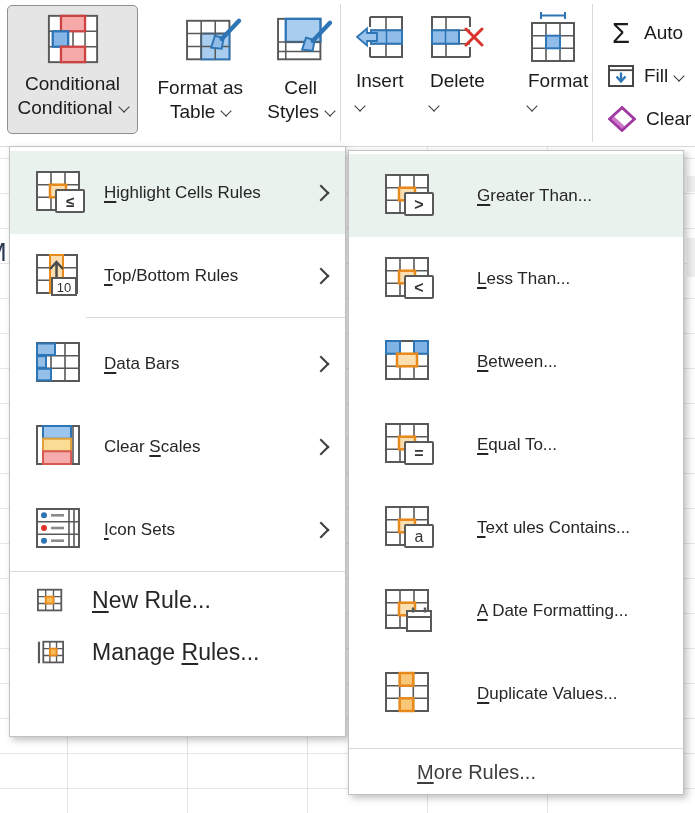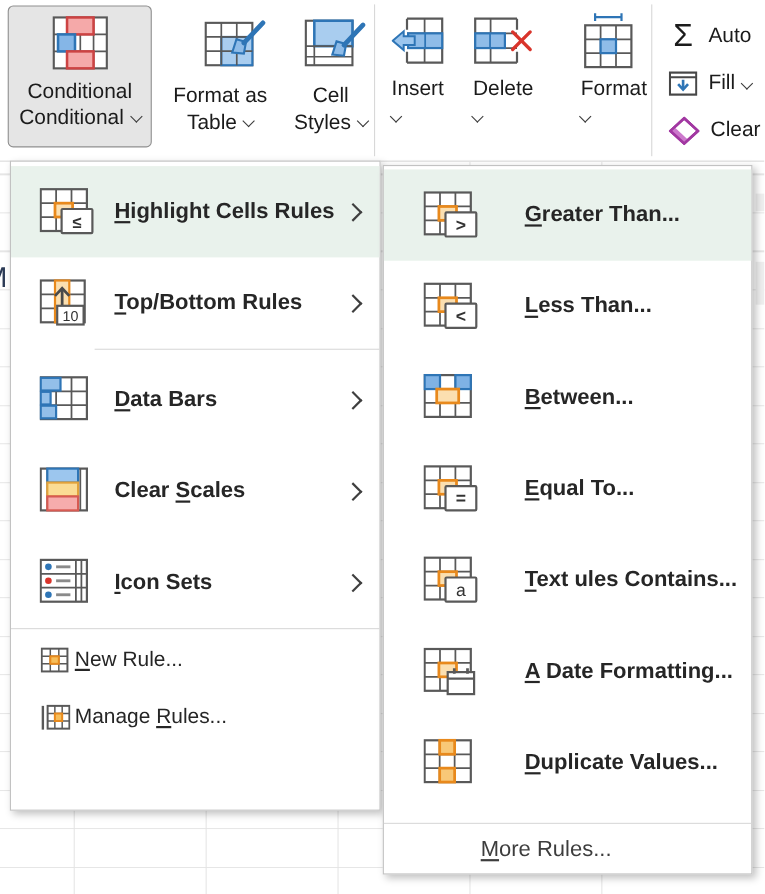--- a/index.html
+++ b/index.html
@@ -42,33 +42,33 @@
     box-shadow:3px 3px 7px rgba(0,0,0,.25);box-sizing:border-box;z-index:3}
   .menu-main{left:9px;top:146px;width:337px;height:591px}
   .menu-sub{left:348px;top:150px;width:336px;height:645px;z-index:4}
   .mi{display:flex;align-items:center;cursor:default}
   .mi.big{height:83px}
   .mi.hl{background:#E9F2EC}
   .mt4{margin-top:4px}.mt3{margin-top:3px}.mt2{margin-top:2px}
   .ic{width:56px;margin-left:26px;flex:none;display:flex;align-items:center;
     justify-content:center}
   .menu-sub .ic{margin-left:36px}
-  .lbl{margin-left:12px;font-size:20px;font-weight:700;color:#262626;white-space:nowrap}
+  .lbl{margin-left:12px;font-size:17px;font-weight:400;color:#262626;white-space:nowrap}
   .menu-sub .lbl{margin-left:36px}
   .ak{text-decoration:underline;text-underline-offset:3px;text-decoration-thickness:1.5px}
   .chev-r{margin-left:auto;margin-right:18px;width:10px;height:10px;
     border-top:2px solid #3f3f3f;border-right:2px solid #3f3f3f;transform:rotate(45deg);
     flex:none}
   .mi.small{height:52px}
   .mi.small .ic{width:28px;margin-left:26px}
-  .mi.small .lbl{margin-left:4px;font-size:19px;font-weight:400}
+  .mi.small .lbl{margin-left:28px;font-size:23px;font-weight:400}
   .msep{height:1px;background:#D9D9D9}
   .msep.inset{margin-left:76px}
   .mi.more{height:46px}
-  .mi.more .lbl{margin-left:88px;font-size:20px;font-weight:400;color:#3d3d3d}
+  .mi.more .lbl{margin-left:68px;font-size:20px;font-weight:400;color:#3d3d3d}
   svg{display:block}
   svg text{font-family:"Liberation Sans",sans-serif}
 </style>
 </head>
 <body>
 
 <div class="sheet"></div>
 <div class="cellfrag"><span>M</span></div>
 <div class="grayCell" style="top:176px;height:16px"></div>
 <div class="grayCell" style="top:238px;height:39px"></div>

